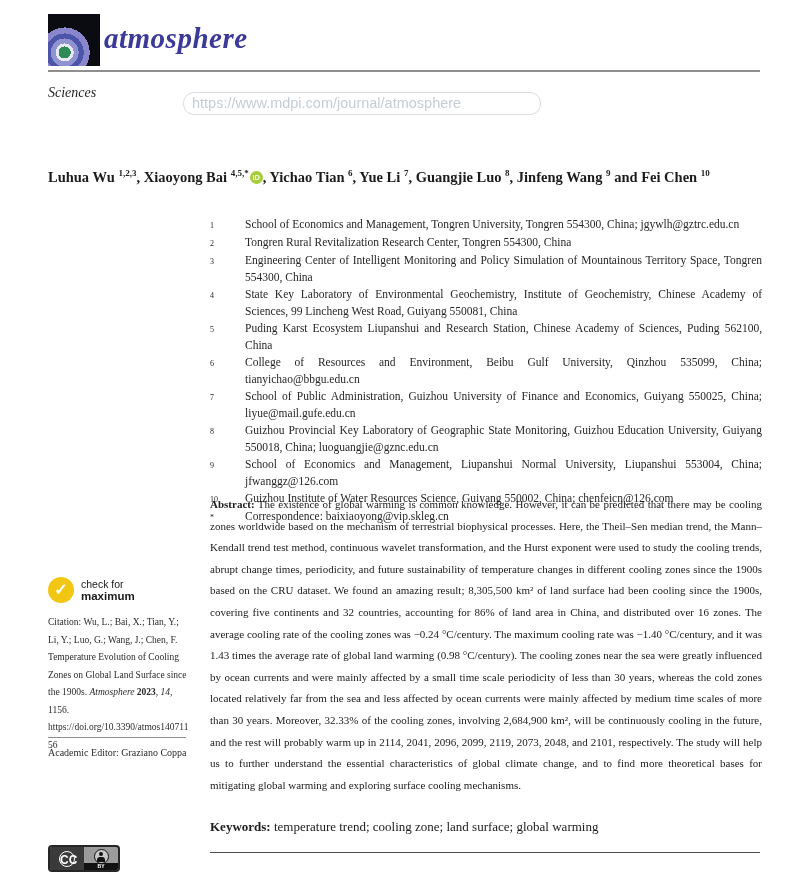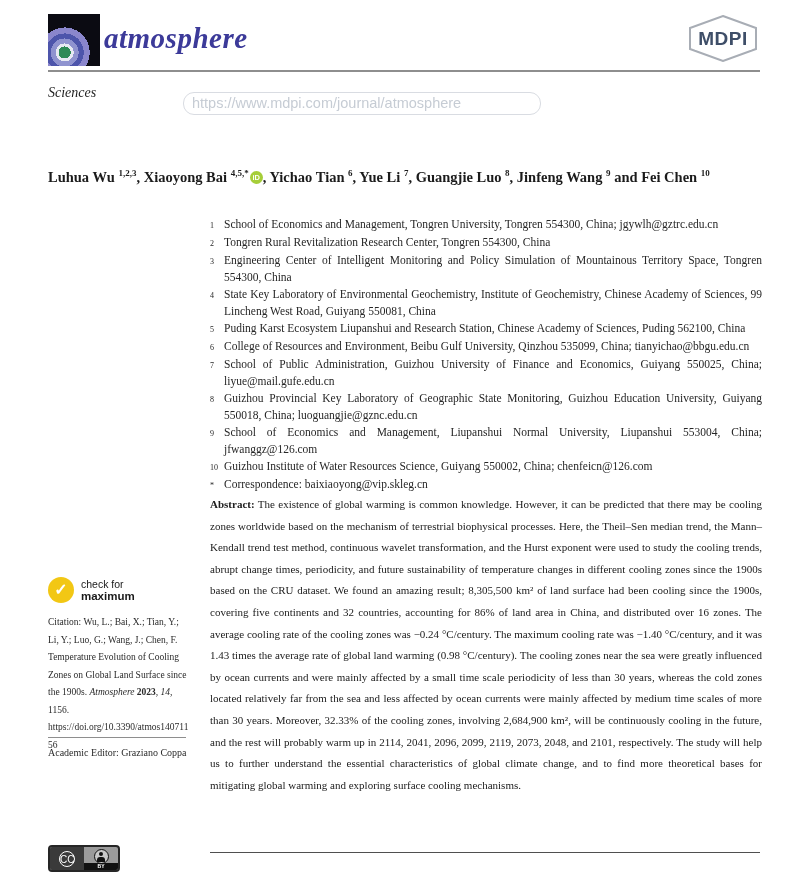--- a/index.html
+++ b/index.html
@@ -50,21 +50,21 @@
   .orcid-icon {
     display:inline-block; width:13px; height:13px; border-radius:50%; background:#a6ce39;
     color:#ffffff; font-family:"Liberation Sans", sans-serif; font-size:7.5px; font-weight:bold;
     text-align:center; line-height:13px; vertical-align:2px; margin-left:1px;
   }
 
   
   .affiliations { position:absolute; left:210px; top:216px; width:552px; }
   .aff-row { display:flex; font-size:11.5px; line-height:17px; color:#262626; }
   .aff-num { width:14px; flex:0 0 14px; font-size:8px; padding-top:1px; }
-  .aff-text { flex:1; text-align:justify; }
+  .aff-text { flex:1; text-align:justify;margin-left:21px; }
   .abstract {
     position:absolute; left:210px; top:494px; width:552px;
     font-size:11px; line-height:21.6px; text-align:justify; color:#202020;
   }
   .abstract b, .keywords b { font-weight:bold; }
   .keywords { position:absolute; left:210px; top:819px; width:552px; font-size:13px; color:#202020; }
   .end-rule { position:absolute; left:210px; top:852px; width:550px; height:1px; background:#4f4f4f; }
 
   
   .badge { position:absolute; left:48px; top:577px; display:flex; align-items:center; cursor:pointer; }
@@ -90,21 +90,21 @@
   .cc-badge {
     position:absolute; left:48px; top:845px; width:72px; height:27px;
     border:2px solid #262626; border-radius:4px; background:#9b9b9b;
     display:flex; align-items:center; overflow:hidden; cursor:pointer;
   }
   .cc-left {
     width:34px; height:100%; background:#3a3a3a; display:flex; align-items:center; justify-content:center;
   }
   .cc-circle {
     width:16px; height:16px; border:1.5px solid #ffffff; border-radius:50%;
-    color:#ffffff; font-family:"Liberation Sans", sans-serif; font-size:10px; font-weight:normal;
+    color:#ffffff; font-family:"Liberation Sans", sans-serif; font-size:12px; font-weight:bold;
     text-align:left; line-height:16px;
   }
   .cc-right { position:relative; flex:1; height:100%; display:flex; align-items:flex-start; justify-content:center; }
   .by-circle {
     margin-top:2px; width:15px; height:15px; border:1.5px solid #111111; border-radius:50%;
     display:flex; flex-direction:column; align-items:center; justify-content:flex-start; background:#c9c9c9;
   }
   .p-head { width:4px; height:4px; border-radius:50%; background:#111111; margin-top:2px; }
   .p-body { width:8px; height:5px; border-radius:3px 3px 0 0; background:#111111; margin-top:1px; }
   .by-strip {
@@ -113,26 +113,20 @@
     text-align:center; line-height:7px;
   }
 </style>
 </head>
 <body>
 
 <div class="page">
 
   <div class="logo-square"></div>
   <div class="wordmark">atmosphere</div>
-  <div class="mdpi-logo">
-    <svg width="74" height="47" viewBox="0 0 74 47">
-      <polygon points="37,1 70,13 70,34 37,46 4,34 4,13" fill="none" stroke="#a8adb5" stroke-width="2"></polygon>
-    </svg>
-    <span class="mdpi-text">MDPI</span>
-  </div>
   <div class="header-rule"></div>
 
   <div class="article-type">Sciences</div>
   <div class="url-tooltip">https://www.mdpi.com/journal/atmosphere</div>
   <div class="authors" id="authors"><span>Luhua Wu <sup>1,2,3</sup></span>, <span>Xiaoyong Bai <sup>4,5,*</sup><span class="orcid-icon">iD</span></span>, <span>Yichao Tian <sup>6</sup></span>, <span>Yue Li <sup>7</sup></span>, <span>Guangjie Luo <sup>8</sup></span>, <span>Jinfeng Wang <sup>9</sup></span> and <span>Fei Chen <sup>10</sup></span></div>
 
   <div class="affiliations" id="affiliations">
       <div class="aff-row">
         <span class="aff-num">1</span>
         <span class="aff-text">School of Economics and Management, Tongren University, Tongren 554300, China; jgywlh@gztrc.edu.cn</span>
@@ -174,20 +168,21 @@
         <span class="aff-text">Guizhou Institute of Water Resources Science, Guiyang 550002, China; chenfeicn@126.com</span>
       </div>
       <div class="aff-row">
         <span class="aff-num">*</span>
         <span class="aff-text">Correspondence: baixiaoyong@vip.skleg.cn</span>
       </div>
     </div>
 
   <p class="abstract"><b>Abstract:</b><span> The existence of global warming is common knowledge. However, it can be predicted that there may be cooling zones worldwide based on the mechanism of terrestrial biophysical processes. Here, the Theil–Sen median trend, the Mann–Kendall trend test method, continuous wavelet transformation, and the Hurst exponent were used to study the cooling trends, abrupt change times, periodicity, and future sustainability of temperature changes in different cooling zones since the 1900s based on the CRU dataset. We found an amazing result; 8,305,500 km² of land surface had been cooling since the 1900s, covering five continents and 32 countries, accounting for 86% of land area in China, and distributed over 16 zones. The average cooling rate of the cooling zones was −0.24 °C/century. The maximum cooling rate was −1.40 °C/century, and it was 1.43 times the average rate of global land warming (0.98 °C/century). The cooling zones near the sea were greatly influenced by ocean currents and were mainly affected by a small time scale periodicity of less than 30 years, whereas the cold zones located relatively far from the sea and less affected by ocean currents were mainly affected by medium time scales of more than 30 years. Moreover, 32.33% of the cooling zones, involving 2,684,900 km², will be continuously cooling in the future, and the rest will probably warm up in 2114, 2041, 2096, 2099, 2119, 2073, 2048, and 2101, respectively. The study will help us to further understand the essential characteristics of global climate change, and to find more theoretical bases for mitigating global warming and exploring surface cooling mechanisms.</span></p>
 
+  <p class="keywords"><b>Keywords:</b><span> temperature trend; cooling zone; land surface; global warming</span></p>
 
   <div class="end-rule"></div>
 
   <div class="badge">
     <div class="badge-circle">✓</div>
     <div class="badge-text">
       <div class="b1">check for</div>
       <div class="b2">maximum</div>
     </div>
   </div>

